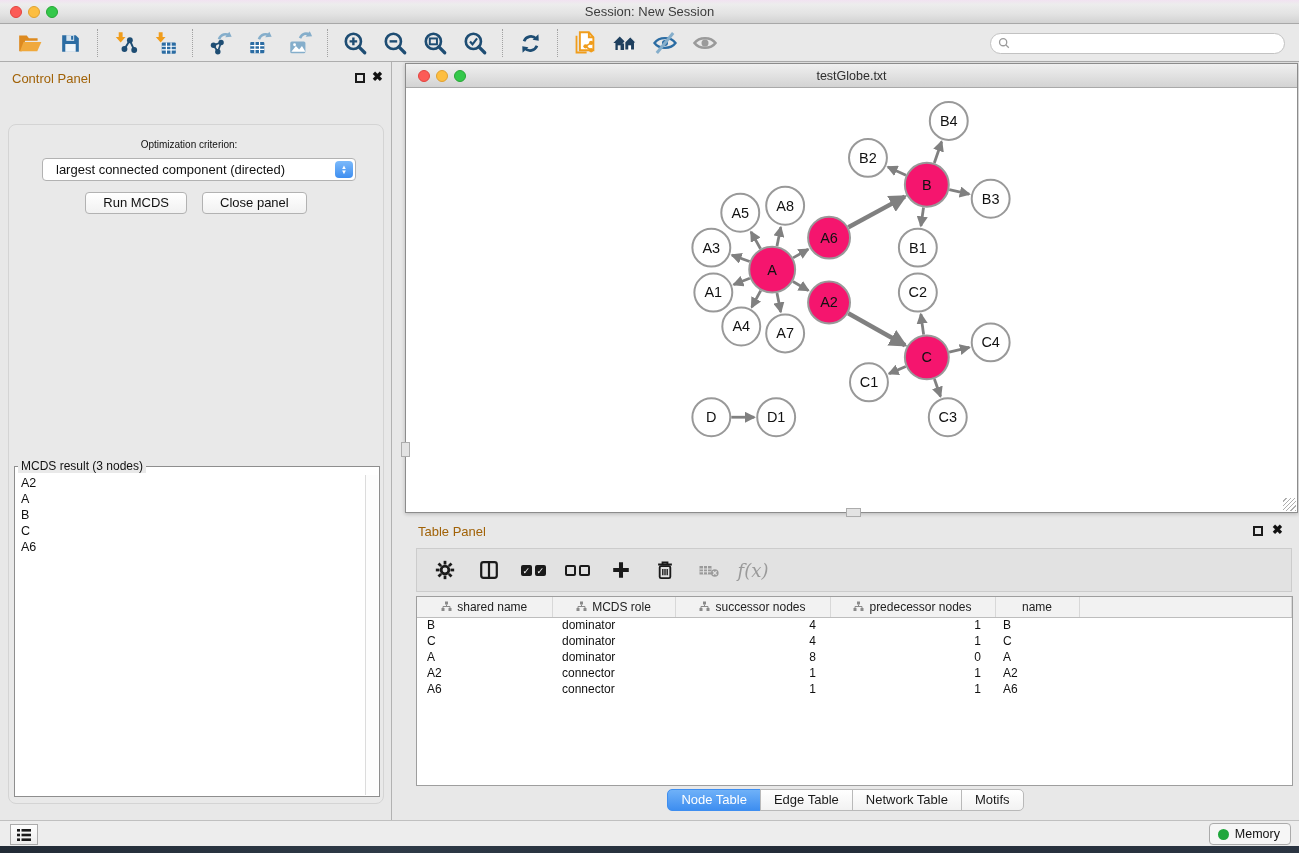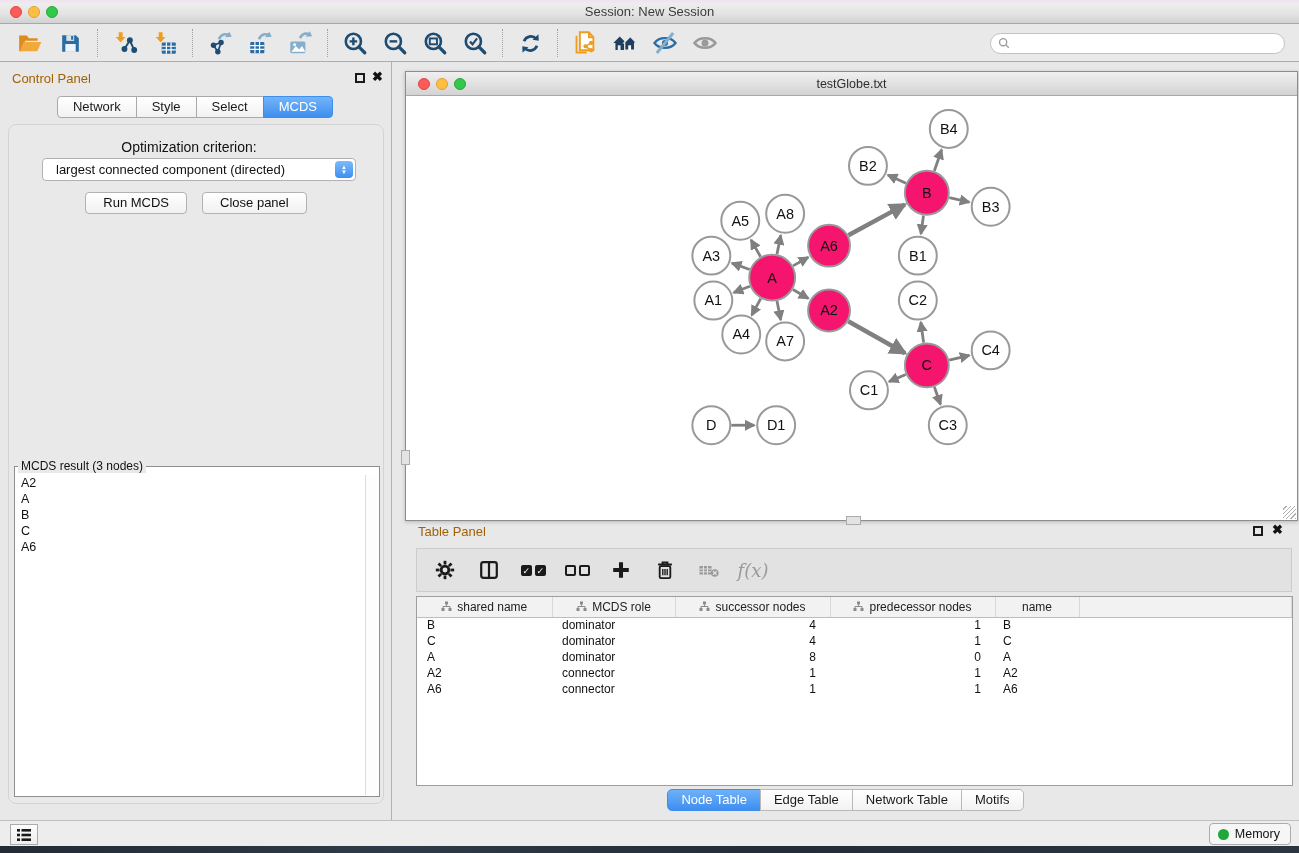--- a/index.html
+++ b/index.html
@@ -62,21 +62,21 @@
   }
   .cp-tab:first-child { border-radius:4px 0 0 4px; }
   .cp-tab:last-child { border-radius:0 4px 4px 0; }
   .cp-tab.active {
     background:linear-gradient(#74B5FA,#3E8EF0); color:#fff; border-color:#3E8EF0;
   }
   .cp-content {
     position:absolute; left:8px; top:62px; width:376px; height:680px;
     background:#E9E9E9; border:1px solid #D4D4D4; border-radius:8px;
   }
-  .opt-label { position:absolute; left:0; right:14px; top:14px; text-align:center; font-size:14px; color:#111; }
+  .opt-label { position:absolute; left:0; right:14px; top:14px; text-align:center; font-size:10px; color:#111; }
   .selectbox {
     position:absolute; left:33px; top:33px; width:314px; height:23px;
     background:#fff; border:1px solid #B2B2B2; border-radius:4px;
     font-size:13px; color:#111; display:flex; align-items:center; padding-left:13px;
   }
   .spinner {
     position:absolute; right:2px; top:2px; width:18px; height:17px; border-radius:4px;
     background:linear-gradient(#7CBAFB,#3E8EF0); color:#fff;
     display:flex; flex-direction:column; align-items:center; justify-content:center;
   }
@@ -96,21 +96,21 @@
   .mcds-list { position:absolute; left:1px; right:14px; top:2px; bottom:1px; overflow:hidden; }
   .mcds-item { font-size:12.5px; line-height:16px; padding-left:5px; color:#111; }
   .mcds-scroll {
     position:absolute; right:1px; top:2px; bottom:1px; width:13px;
     background:#FDFDFD; border-left:1px solid #DCDCDC;
   }
   
   #right-area { position:absolute; left:393px; top:0; right:0; height:758px; }
   
   #net-window {
-    position:absolute; left:12px; top:9px; width:893px; height:450px;
+    position:absolute; left:12px; top:1px; width:893px; height:450px;
     background:#fff; border:1px solid #8C8C8C; box-shadow:0 1px 4px rgba(0,0,0,.22);
   }
   .nw-titlebar {
     position:relative; height:24px;
     background:linear-gradient(#F0F0F0,#D3D3D3); border-bottom:1px solid #A9A9A9;
     display:flex; align-items:center; justify-content:center;
     font-size:12.5px; color:#2E2E2E;
   }
   .nw-titlebar .tl { top:6px; }
   .nw-titlebar .tl.red { left:12px; } .nw-titlebar .tl.yellow { left:30px; } .nw-titlebar .tl.green { left:48px; }
@@ -343,26 +343,20 @@
     <input type="text" placeholder="" style="">
   </div>
 </div>
 
 <div id="main">
 
   <div id="control-panel">
     <div class="panel-title">Control Panel</div>
     <div class="pfloat"></div>
     <div class="pclose">✖</div>
-    <div class="cp-tabs">
-        <div class="cp-tab">Network</div>
-        <div class="cp-tab">Style</div>
-        <div class="cp-tab">Select</div>
-        <div class="cp-tab active">MCDS</div>
-      </div>
     <div class="cp-content">
       <div class="opt-label">Optimization criterion:</div>
       <div class="selectbox">
         <span>largest connected component (directed)</span>
         <div class="spinner">
             <span>▲</span>
             <span>▼</span>
           </div>
       </div>
       <div class="cp-buttons">

